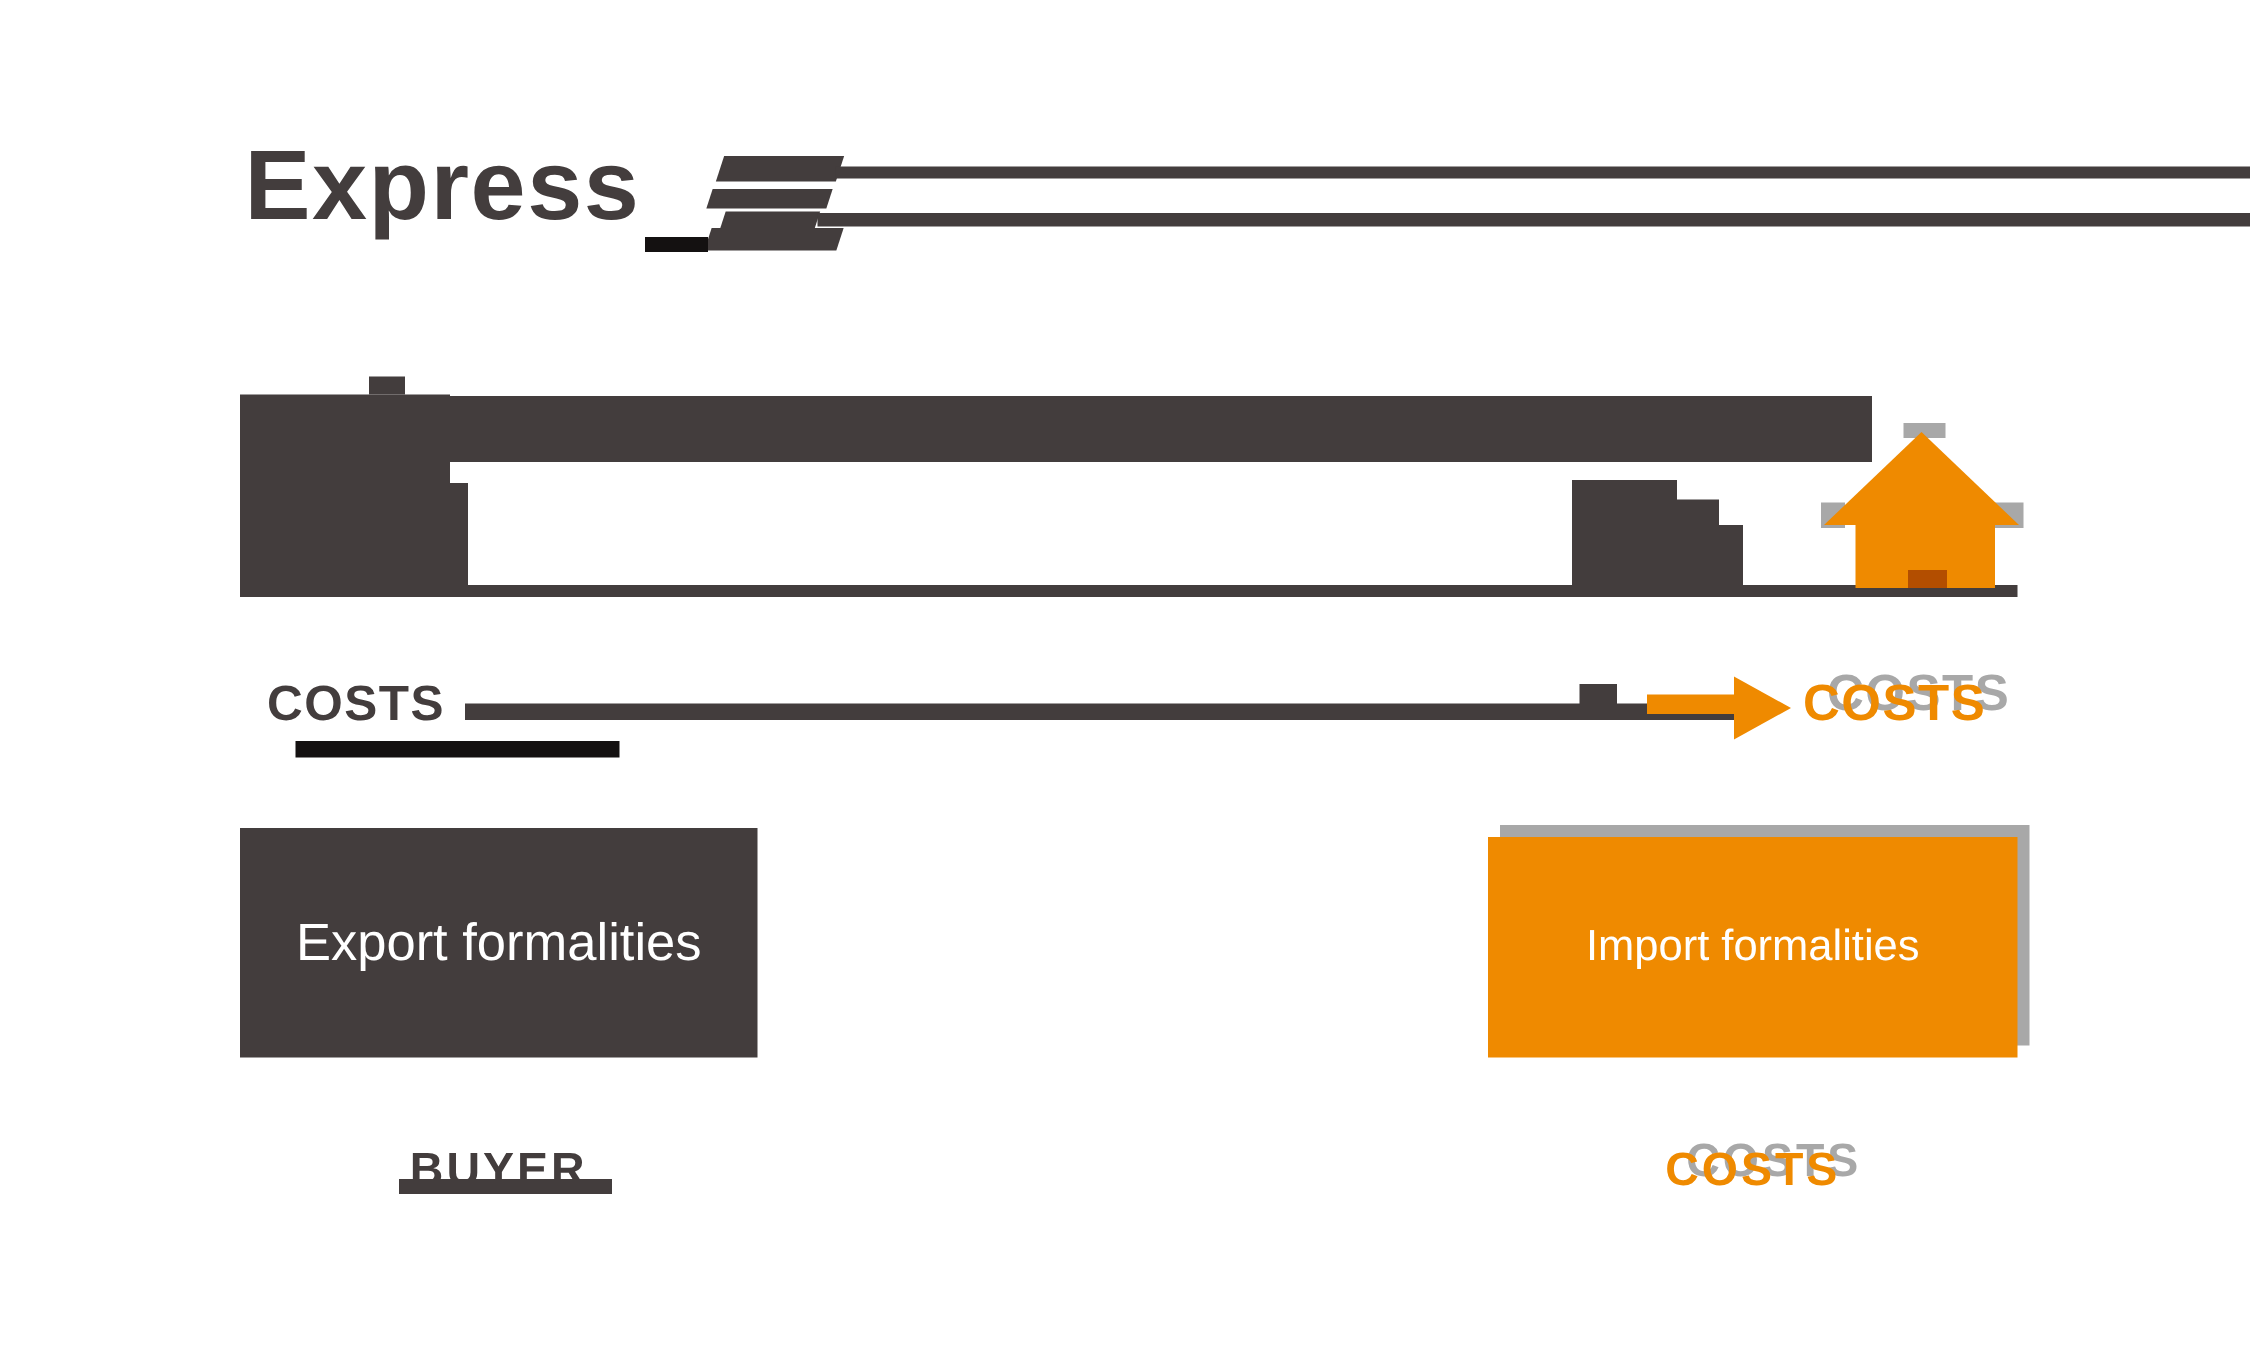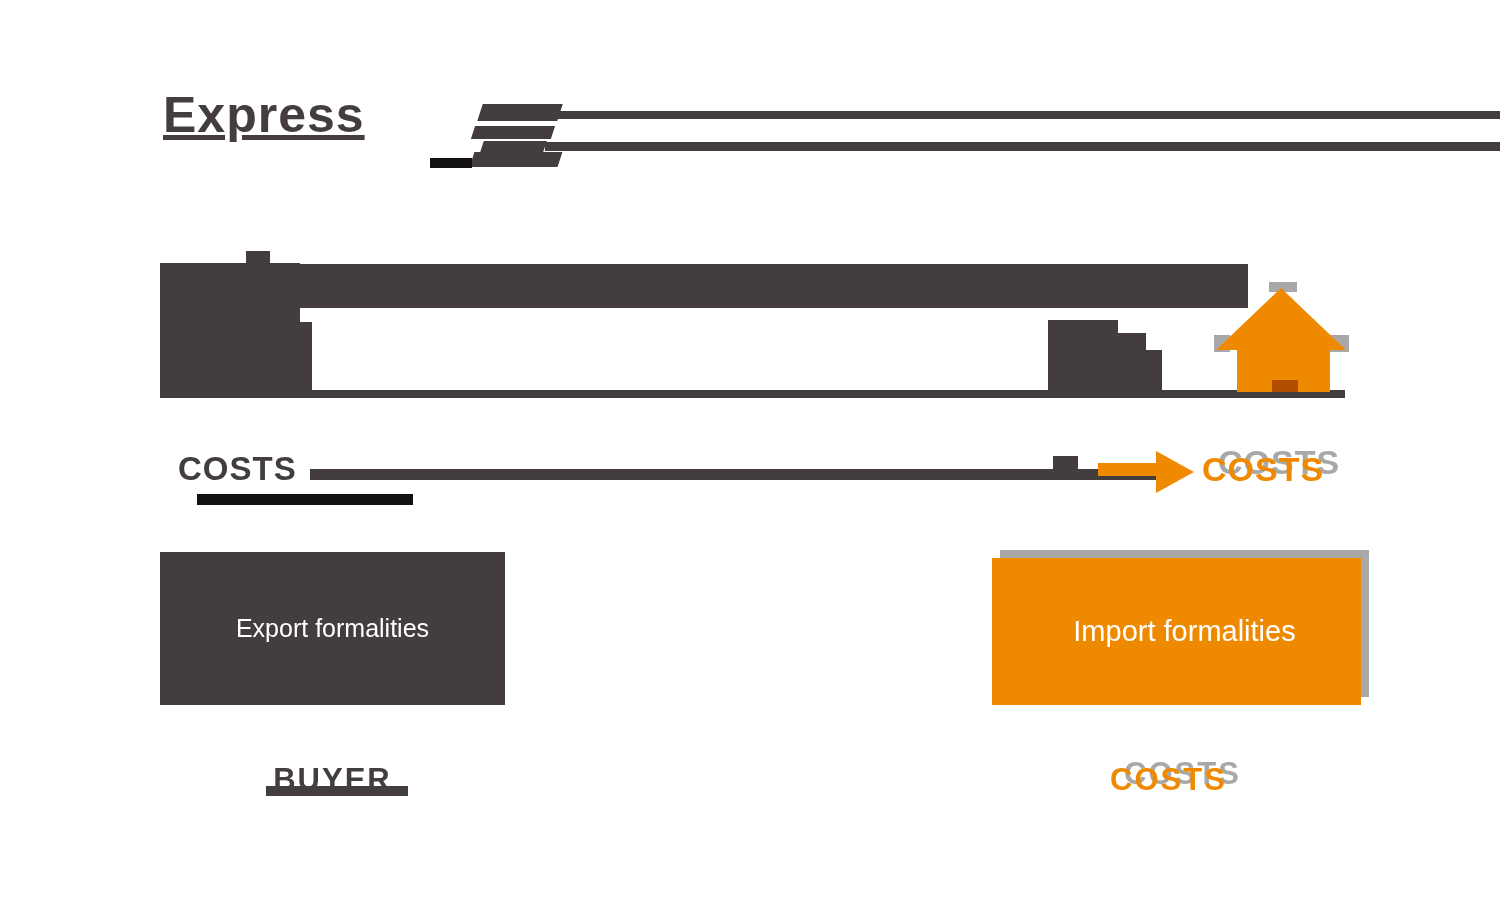--- a/index.html
+++ b/index.html
@@ -12,21 +12,21 @@
   }
   html,body{margin:0;padding:0;background:#ffffff;}
   #stage{
     position:relative;width:1500px;height:900px;background:#ffffff;overflow:hidden;
     font-family:"Liberation Sans", sans-serif;
   }
   .abs{position:absolute;}
   
   .title{
     left:163px;top:90px;
-    font-size:50px;font-weight:800;color:var(--dark);letter-spacing:1px;line-height:1;text-decoration:underline;
+    font-size:66px;font-weight:800;color:var(--dark);letter-spacing:1px;line-height:1;
   }
   
   .dash{background:var(--dark);transform:skewX(-18deg);}
   .dash1{left:480px;top:104px;width:80px;height:17px;}
   .dash2{left:473px;top:126px;width:80px;height:13px;}
   .dash3{left:482px;top:141px;width:63px;height:11px;}
   .dash4{left:472px;top:152px;width:88px;height:15px;}
   .dash-black{left:430px;top:158px;width:42px;height:10px;background:var(--artifact-black);transform:none;}
   .speed-line-1{left:557px;top:111px;width:943px;height:8px;background:var(--dark);}
   .speed-line-2{left:545px;top:142px;width:955px;height:9px;background:var(--dark);}
@@ -54,27 +54,27 @@
     border-left:38px solid var(--orange);
   }
   .costs-right{
     left:1202px;top:450px;font-size:34px;font-weight:800;color:var(--orange);letter-spacing:1px;
     text-shadow:16px -7px 0 var(--shadow-gray);
   }
   
   .export-box{
     left:160px;top:552px;width:345px;height:153px;background:var(--dark);
     display:flex;align-items:center;justify-content:center;
-    color:var(--text-on-dark);font-size:25px;text-align:center;
+    color:var(--text-on-dark);font-size:35px;text-align:center;
   }
   .import-box{
     left:992px;top:558px;width:353px;height:147px;background:var(--orange);
     box-shadow:8px -8px 0 0 var(--shadow-gray);
     display:flex;flex-direction:column;align-items:center;justify-content:center;
-    color:var(--text-on-dark);font-size:29px;text-align:center;line-height:1.55;padding-left:16px;
+    color:var(--text-on-dark);font-size:29px;text-align:center;line-height:1.55;
   }
   
   .seller-label{
     left:160px;top:762px;width:345px;text-align:center;
     font-size:31px;font-weight:800;color:var(--dark);letter-spacing:2px;
   }
   .seller-underline{left:266px;top:786px;width:142px;height:10px;background:var(--dark);}
   .buyer-label{
     left:992px;top:762px;width:353px;text-align:center;
     font-size:31px;font-weight:800;color:var(--orange);letter-spacing:2px;

